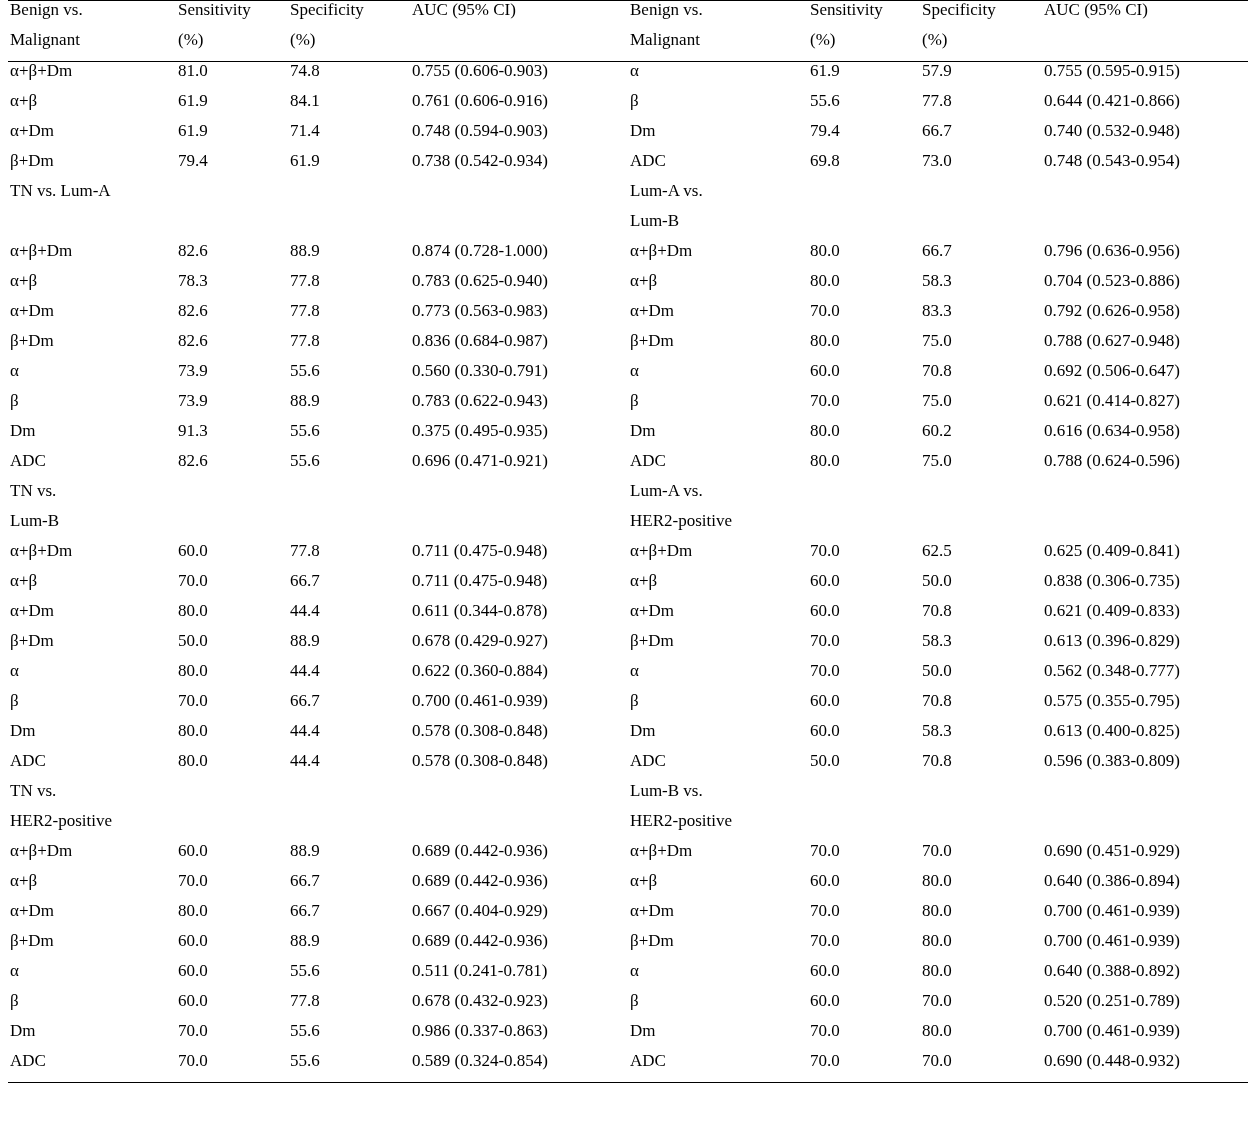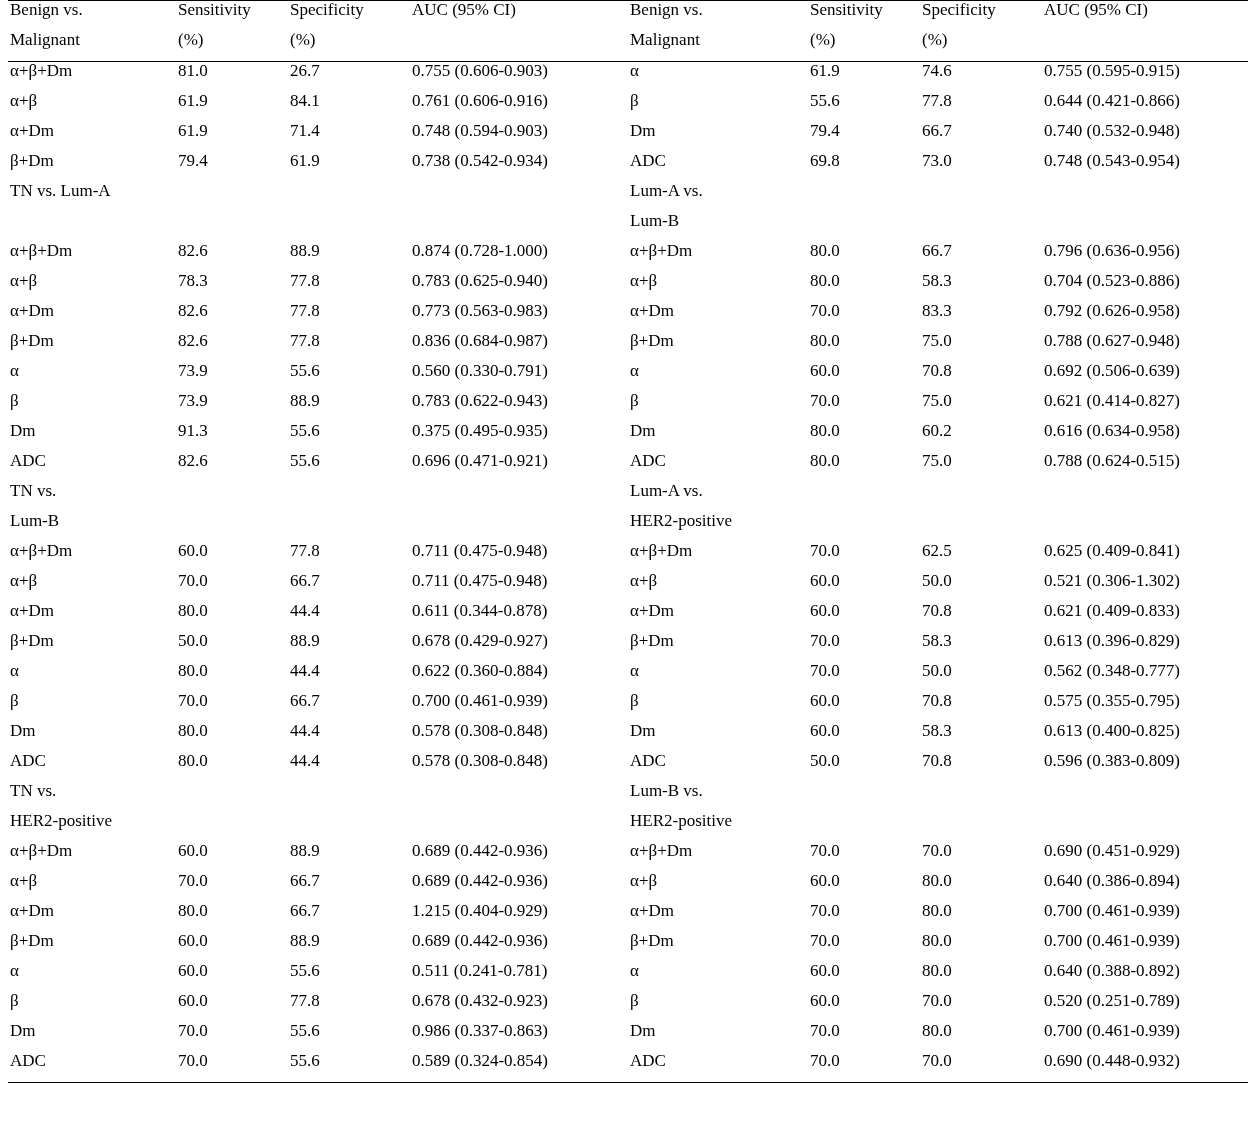--- a/index.html
+++ b/index.html
@@ -103,25 +103,25 @@
         <td>(%)</td>
         <td>Malignant</td>
         <td>(%)</td>
         <td>(%)</td>
       </tr>
     </thead>
     <tbody id="tbody">
         <tr class="rule-mid">
           <td class="nowrap">α+β+Dm</td>
           <td>81.0</td>
-          <td>26.7</td>
+          <td>74.8</td>
           <td>0.755 (0.606-0.903)</td>
           <td class="nowrap">α</td>
           <td>61.9</td>
-          <td>74.6</td>
+          <td>57.9</td>
           <td>0.755 (0.595-0.915)</td>
         </tr>
         <tr>
           <td class="nowrap">α+β</td>
           <td>61.9</td>
           <td>84.1</td>
           <td>0.761 (0.606-0.916)</td>
           <td class="nowrap">β</td>
           <td>55.6</td>
           <td>77.8</td>
@@ -208,21 +208,21 @@
           <td>0.788 (0.627-0.948)</td>
         </tr>
         <tr>
           <td class="nowrap">α</td>
           <td>73.9</td>
           <td>55.6</td>
           <td>0.560 (0.330-0.791)</td>
           <td class="nowrap">α</td>
           <td>60.0</td>
           <td>70.8</td>
-          <td>0.692 (0.506-0.639)</td>
+          <td>0.692 (0.506-0.647)</td>
         </tr>
         <tr>
           <td class="nowrap">β</td>
           <td>73.9</td>
           <td>88.9</td>
           <td>0.783 (0.622-0.943)</td>
           <td class="nowrap">β</td>
           <td>70.0</td>
           <td>75.0</td>
           <td>0.621 (0.414-0.827)</td>
@@ -238,21 +238,21 @@
           <td>0.616 (0.634-0.958)</td>
         </tr>
         <tr>
           <td class="nowrap">ADC</td>
           <td>82.6</td>
           <td>55.6</td>
           <td>0.696 (0.471-0.921)</td>
           <td class="nowrap">ADC</td>
           <td>80.0</td>
           <td>75.0</td>
-          <td>0.788 (0.624-0.515)</td>
+          <td>0.788 (0.624-0.596)</td>
         </tr>
         <tr class="grp">
           <td class="nowrap">TN vs.</td>
           <td></td>
           <td></td>
           <td></td>
           <td class="nowrap">Lum-A vs.</td>
           <td></td>
           <td></td>
           <td></td>
@@ -278,21 +278,21 @@
           <td>0.625 (0.409-0.841)</td>
         </tr>
         <tr>
           <td class="nowrap">α+β</td>
           <td>70.0</td>
           <td>66.7</td>
           <td>0.711 (0.475-0.948)</td>
           <td class="nowrap">α+β</td>
           <td>60.0</td>
           <td>50.0</td>
-          <td>0.521 (0.306-1.302)</td>
+          <td>0.838 (0.306-0.735)</td>
         </tr>
         <tr>
           <td class="nowrap">α+Dm</td>
           <td>80.0</td>
           <td>44.4</td>
           <td>0.611 (0.344-0.878)</td>
           <td class="nowrap">α+Dm</td>
           <td>60.0</td>
           <td>70.8</td>
           <td>0.621 (0.409-0.833)</td>
@@ -384,21 +384,21 @@
           <td>0.689 (0.442-0.936)</td>
           <td class="nowrap">α+β</td>
           <td>60.0</td>
           <td>80.0</td>
           <td>0.640 (0.386-0.894)</td>
         </tr>
         <tr>
           <td class="nowrap">α+Dm</td>
           <td>80.0</td>
           <td>66.7</td>
-          <td>1.215 (0.404-0.929)</td>
+          <td>0.667 (0.404-0.929)</td>
           <td class="nowrap">α+Dm</td>
           <td>70.0</td>
           <td>80.0</td>
           <td>0.700 (0.461-0.939)</td>
         </tr>
         <tr>
           <td class="nowrap">β+Dm</td>
           <td>60.0</td>
           <td>88.9</td>
           <td>0.689 (0.442-0.936)</td>

